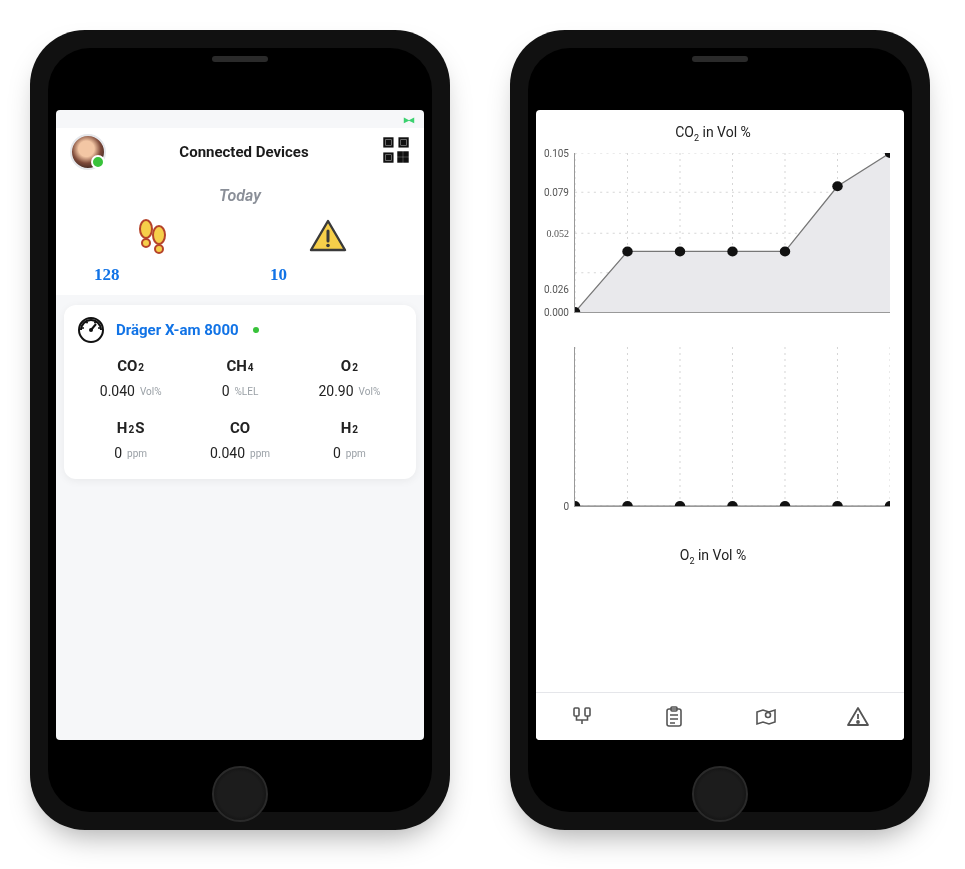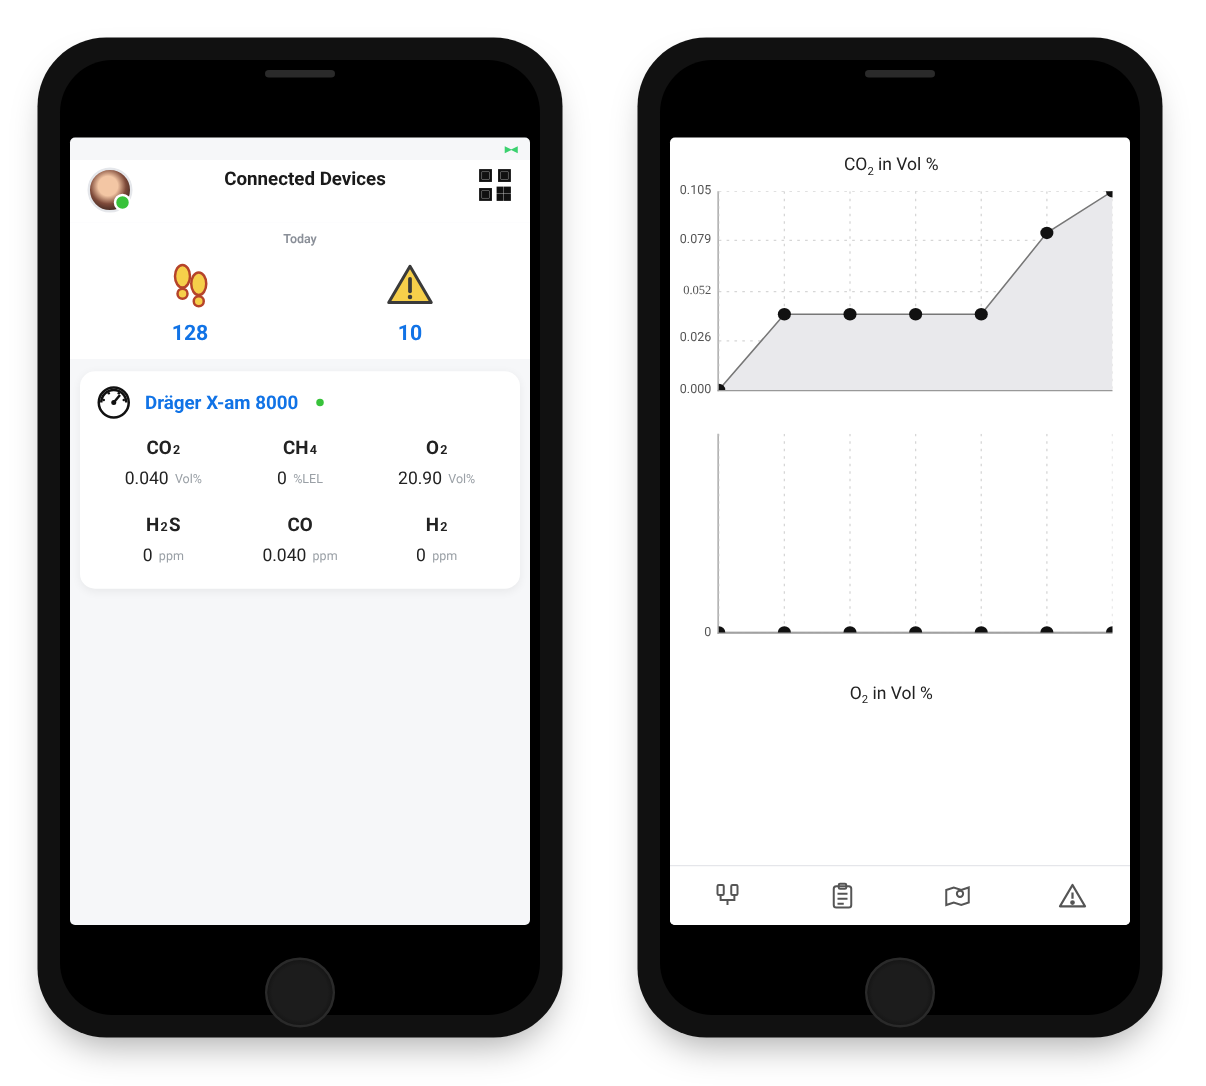--- a/index.html
+++ b/index.html
@@ -72,44 +72,44 @@
     align-items:center;
     padding: 0 10px;
   }
   .charge {
     font-size:10px;
     color:#3bd16f;
     font-weight:600;
   }
   .header {
     display:flex;
-    align-items:flex-start;
+    align-items:center;
     justify-content:space-between;
     padding: 6px 14px 8px;
     background:#fff;
   }
   .avatar {
     width:36px; height:36px; border-radius:50%;
     background: radial-gradient(circle at 45% 40%, #f3c6a4 30%, #7e4a3a 55%, #3b2520 80%);
     position:relative;
     border:2px solid #e5e7eb;
   }
   .avatar::after{
     content:""; position:absolute; right:-1px; bottom:-1px;
     width:10px; height:10px; border-radius:50%;
     background:#38c23a; border:2px solid #fff;
   }
   .header-title { font-weight:700; font-size:15px; color:#1a1a1a;}
   .today-label {
-    text-align:center; font-size:10px; color:#8a8f98; padding:8px 0 10px; font-weight:600;
+    text-align:center; font-size:16px; color:#8a8f98; padding:8px 0 10px; font-weight:600;font-style:italic;
   }
   .stats-row {
     display:flex; justify-content:space-around; padding: 0 8px 10px; background:#fff;
   }
-  .stat { text-align:center; width:33%; }
+  .stat { text-align:left; width:33%;font-family:Liberation Serif, serif; }
   .stat .ico { height:42px; display:flex; align-items:center; justify-content:center; }
   .stat .val { color:#1173e6; font-weight:700; font-size:17px; margin-top:8px;}
   .device-card {
     margin: 10px 8px;
     background:#fff;
     border-radius:12px;
     box-shadow: 0 2px 8px rgba(0,0,0,0.06);
     padding: 10px 12px 18px;
   }
   .device-head { display:flex; align-items:center; gap:10px; margin-bottom:12px;}
@@ -285,21 +285,21 @@
   <div class="phone-inner">
     <div class="screen white">
 
       <div class="chart-wrap">
         <div class="chart-title">
           <span>CO</span><sub>2</sub><span> in Vol %</span>
         </div>
         <div class="chart-box" id="chart0">
             <div class="ylabels">
               <div style="top: 159px;">0.000</div>
-              <div style="top: 117px;">0.026</div>
+              <div style="top: 136px;">0.026</div>
               <div style="top: 80.2571px; font-family: Liberation Serif, serif;">0.052</div>
               <div style="top: 39.3714px;">0.079</div>
               <div style="top: 0px;">0.105</div>
             </div>
             <svg class="plot" viewBox="0 0 301 159" preserveAspectRatio="none">
               <g class="gridlines">
                 <line x1="0" x2="0" y1="0" y2="159"></line>
                 <line x1="50.166666666666664" x2="50.166666666666664" y1="0" y2="159"></line>
                 <line x1="100.33333333333333" x2="100.33333333333333" y1="0" y2="159"></line>
                 <line x1="150.5" x2="150.5" y1="0" y2="159"></line>

